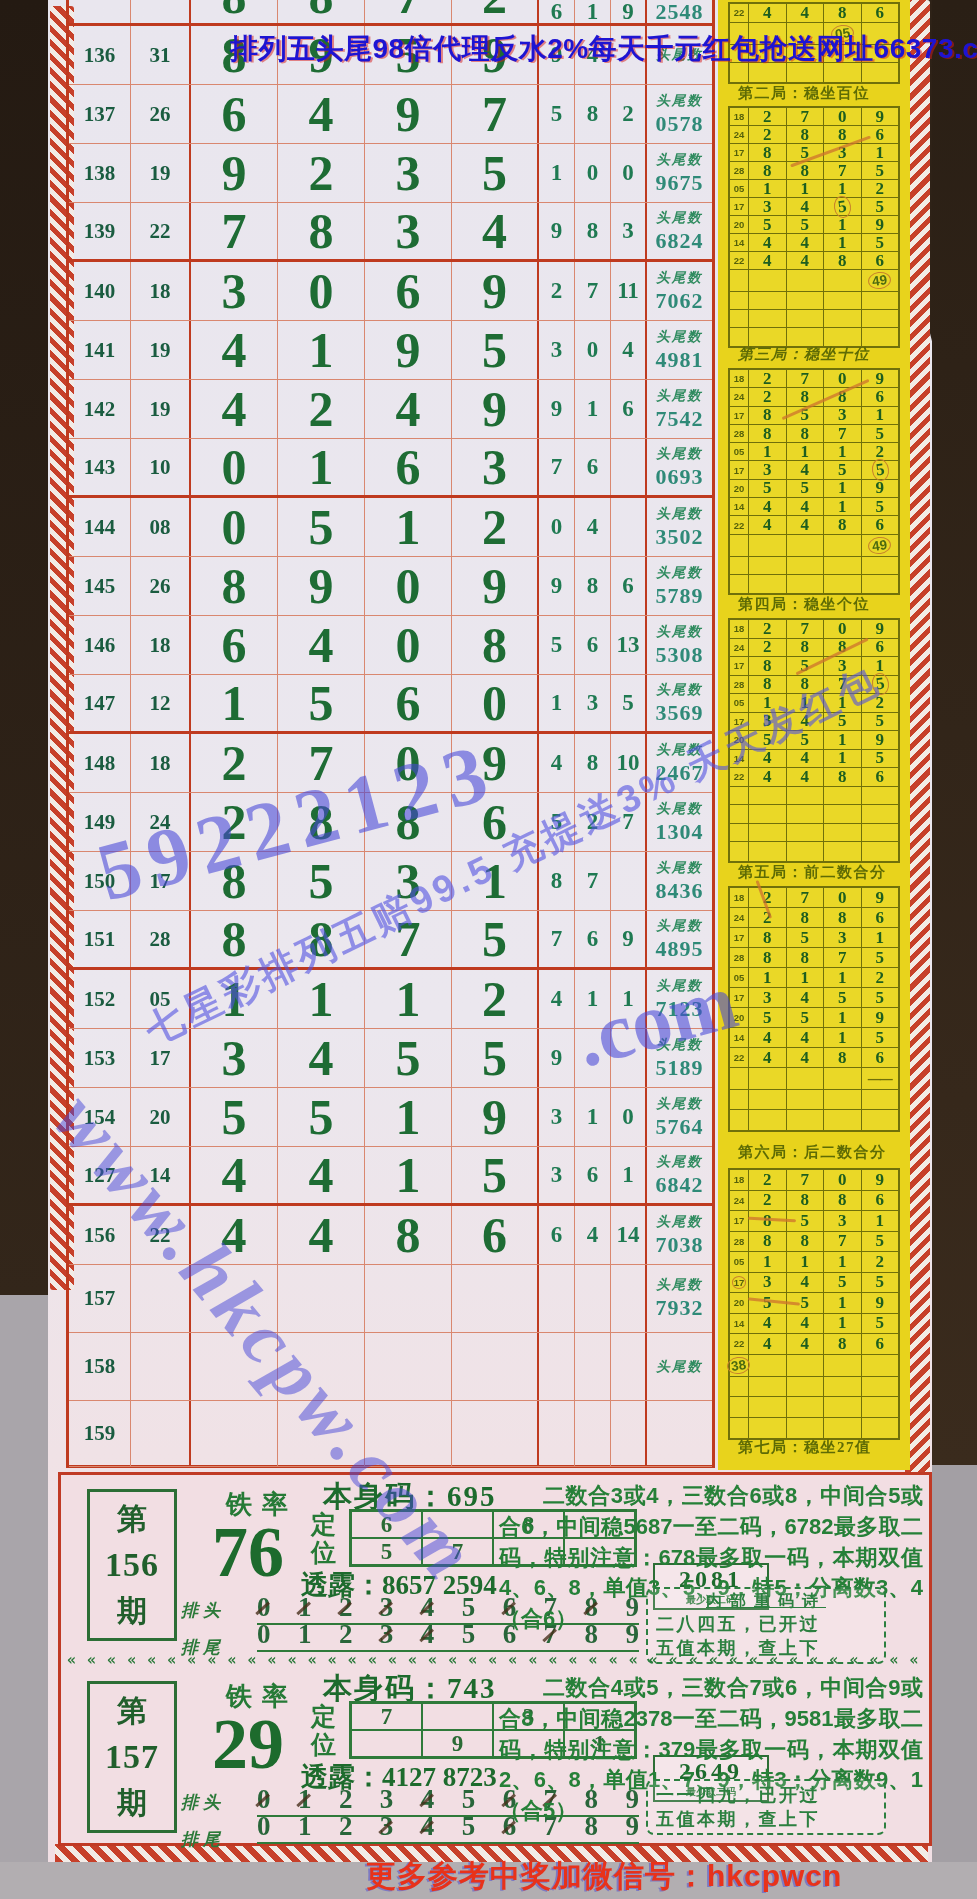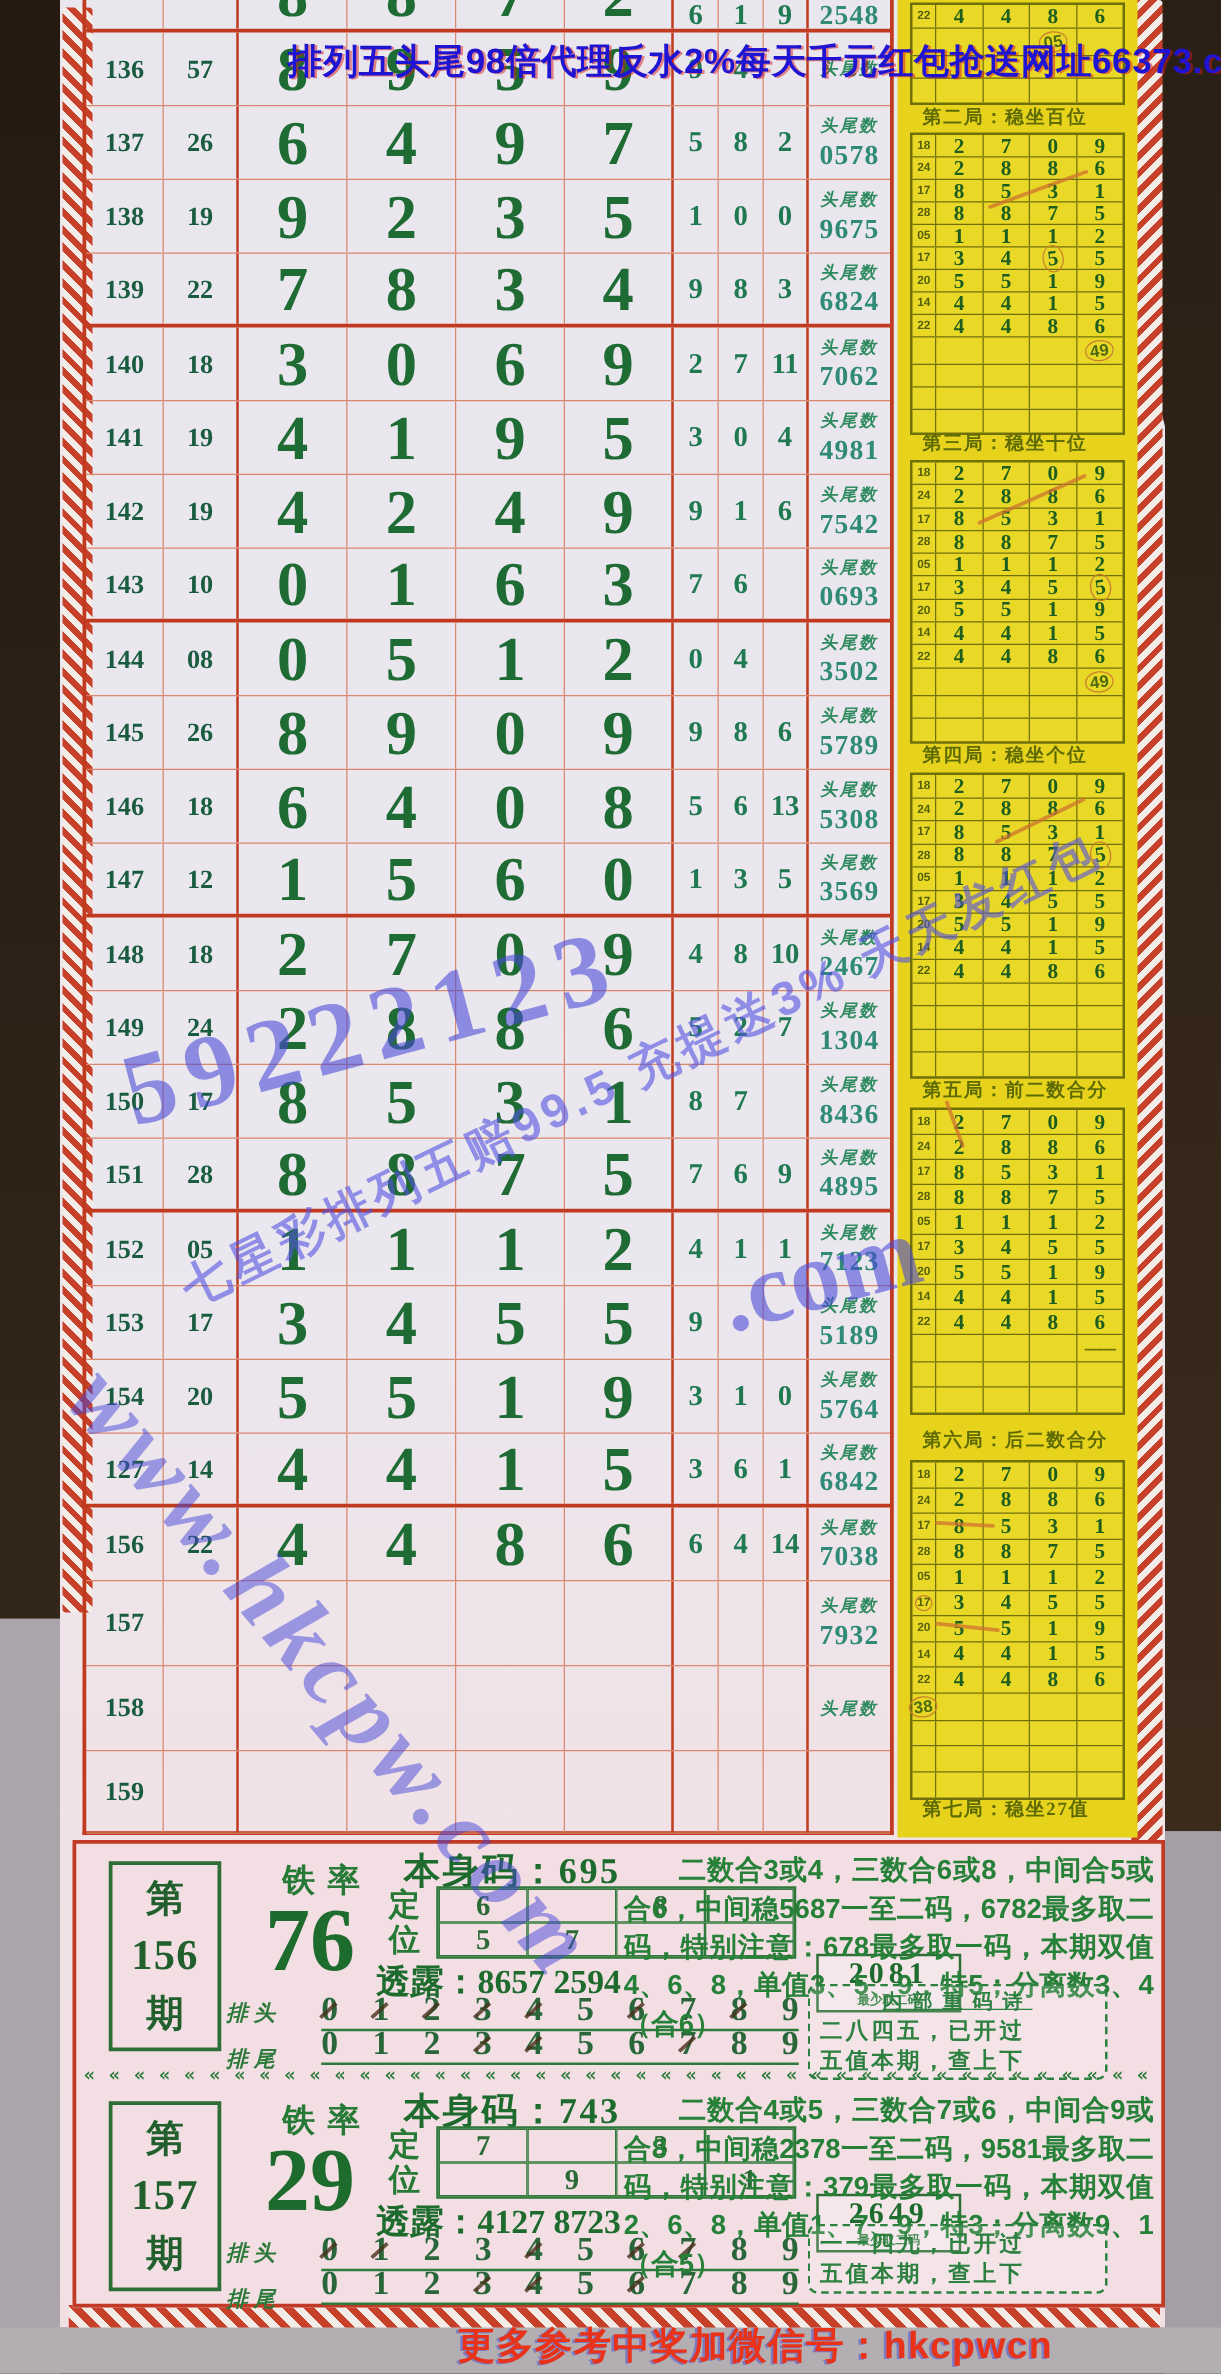--- a/index.html
+++ b/index.html
@@ -144,21 +144,21 @@
         </div>
         <div class="cell c-small">6</div>
         <div class="cell c-small">1</div>
         <div class="cell c-small thick-r">9</div>
         <div class="cell c-tw">
           <div class="tw-val">2548</div>
         </div>
       </div>
       <div class="t-row" style="height: 59px;">
         <div class="cell c-period">136</div>
-        <div class="cell c-sum">57</div>
+        <div class="cell c-sum">31</div>
         <div class="cell c-big">
           <span>8</span>
         </div>
         <div class="cell c-big">
           <span>9</span>
         </div>
         <div class="cell c-big">
           <span>5</span>
         </div>
         <div class="cell c-big thick-r">
@@ -822,21 +822,21 @@
           <div class="pg-cell"></div>
         </div>
         <div class="pg-row" style="height: 18px;">
           <div class="pg-label"></div>
           <div class="pg-cell"></div>
           <div class="pg-cell"></div>
           <div class="pg-cell"></div>
           <div class="pg-cell"></div>
         </div>
       </div>
-      <div class="panel-header" style="top: 345px;">第三局：稳坐十位</div>
+      <div class="panel-header" style="top: 345px; font-style: italic;">第三局：稳坐十位</div>
       <div class="panel-grid" style="top: 368px;">
         <div class="pg-row" style="height: 18.3px;">
           <div class="pg-label">18</div>
           <div class="pg-cell">2</div>
           <div class="pg-cell">7</div>
           <div class="pg-cell">0</div>
           <div class="pg-cell">9</div>
         </div>
         <div class="pg-row" style="height: 18.3px;">
           <div class="pg-label">24</div>

